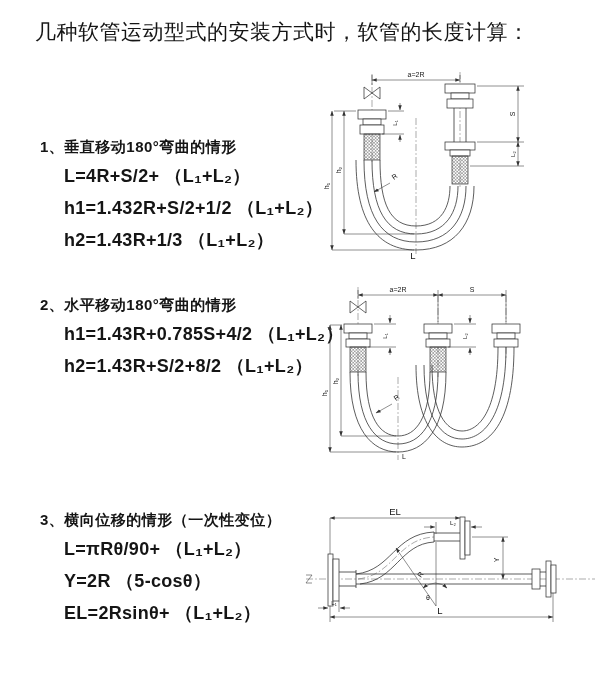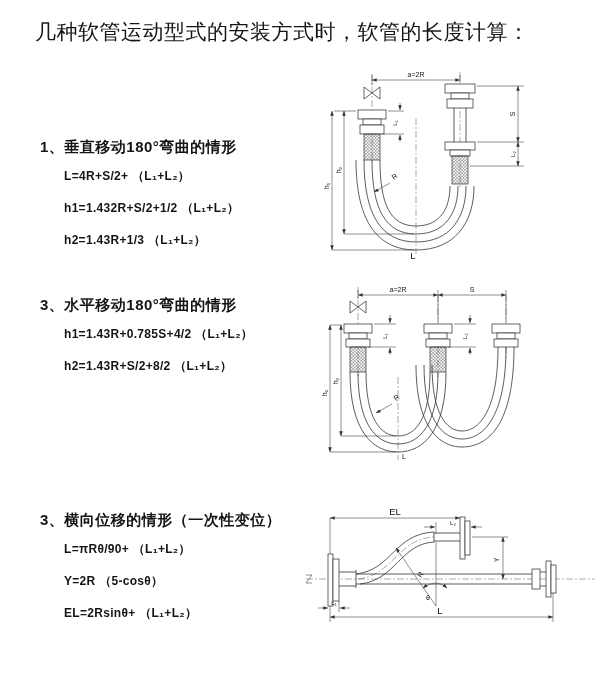--- a/index.html
+++ b/index.html
@@ -3,21 +3,21 @@
 <meta charset="utf-8">
 <style>
   html,body { margin:0; padding:0; }
   body {
     width:600px; height:675px; background:#ffffff; position:relative; overflow:hidden;
     font-family:"Liberation Sans","DejaVu Sans",sans-serif; color:#151515;
   }
   .page-title { position:absolute; left:35px; top:18px; font-size:21px; font-weight:normal; letter-spacing:.5px; white-space:nowrap; }
   .section { position:absolute; left:40px; white-space:nowrap; }
   .sec-heading { font-size:15px; font-weight:bold; letter-spacing:.5px; height:22px; }
-  .formula { font-size:12px; font-weight:bold; padding-left:24px; line-height:32px; letter-spacing:.3px; }
+  .formula { font-size:18px; font-weight:bold; padding-left:24px; line-height:32px; letter-spacing:.3px; }
   .s1 { top:103px;margin-top:35px; }
   .s2 { top:296px; }
   .s3 { top:511px; }
   .dg { position:absolute; }
   .d1 { left:310px; top:66px; }
   .d2 { left:310px; top:281px; }
   .d3 { left:300px; top:504px; }
   .ol  { stroke:#333; stroke-width:.8; fill:none; }
   .fit { stroke:#333; stroke-width:.75; fill:#fff; }
   .br  { stroke:#333; stroke-width:.7; }
@@ -33,21 +33,21 @@
 <div class="page-title">几种软管运动型式的安装方式时，软管的长度计算：</div>
 
 <div class="section s1">
   <div class="sec-heading">1、垂直移动180°弯曲的情形</div>
   <div class="formula">L=4R+S/2+ （L₁+L₂）</div>
   <div class="formula">h1=1.432R+S/2+1/2 （L₁+L₂）</div>
   <div class="formula">h2=1.43R+1/3 （L₁+L₂）</div>
 </div>
 
 <div class="section s2">
-  <div class="sec-heading">3、水平移动180°弯曲的情形</div>
+  <div class="sec-heading">2、水平移动180°弯曲的情形</div>
   <div class="formula">h1=1.43R+0.785S+4/2 （L₁+L₂）</div>
   <div class="formula">h2=1.43R+S/2+8/2 （L₁+L₂）</div>
 </div>
 
 <div class="section s3">
   <div class="sec-heading">3、横向位移的情形（一次性变位）</div>
   <div class="formula">L=πRθ/90+ （L₁+L₂）</div>
   <div class="formula">Y=2R （5-cosθ）</div>
   <div class="formula">EL=2Rsinθ+ （L₁+L₂）</div>
 </div>

